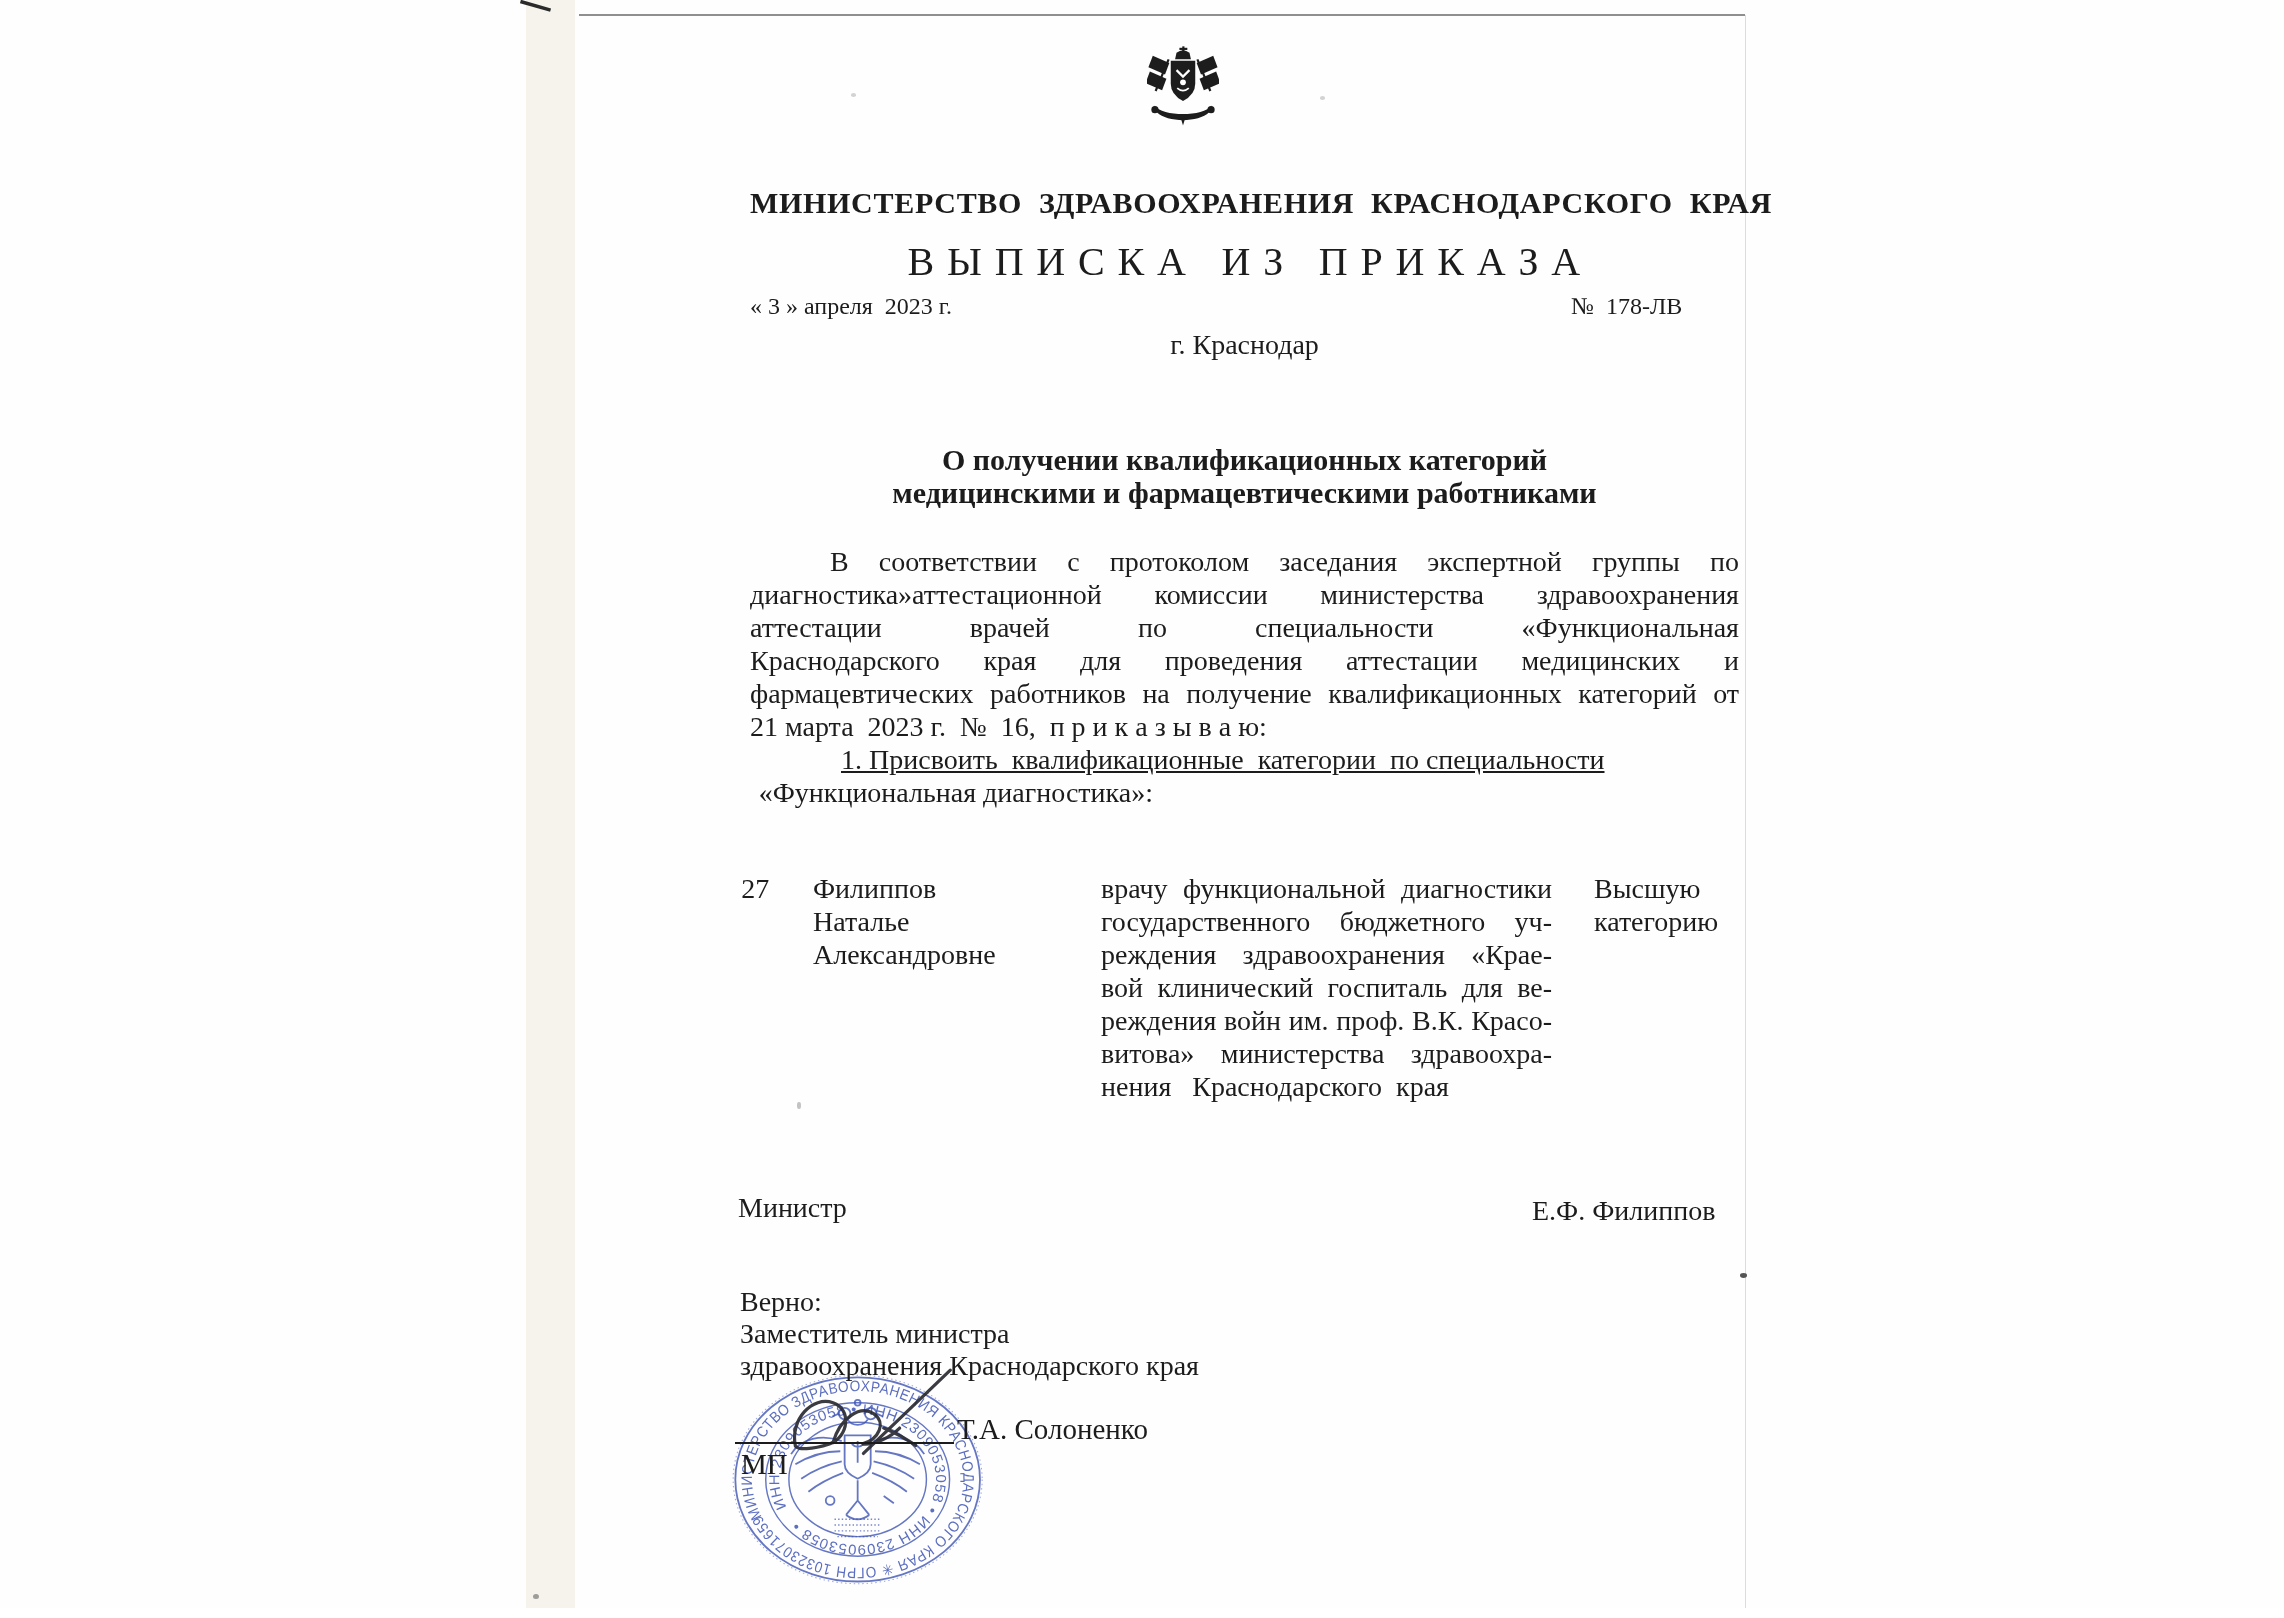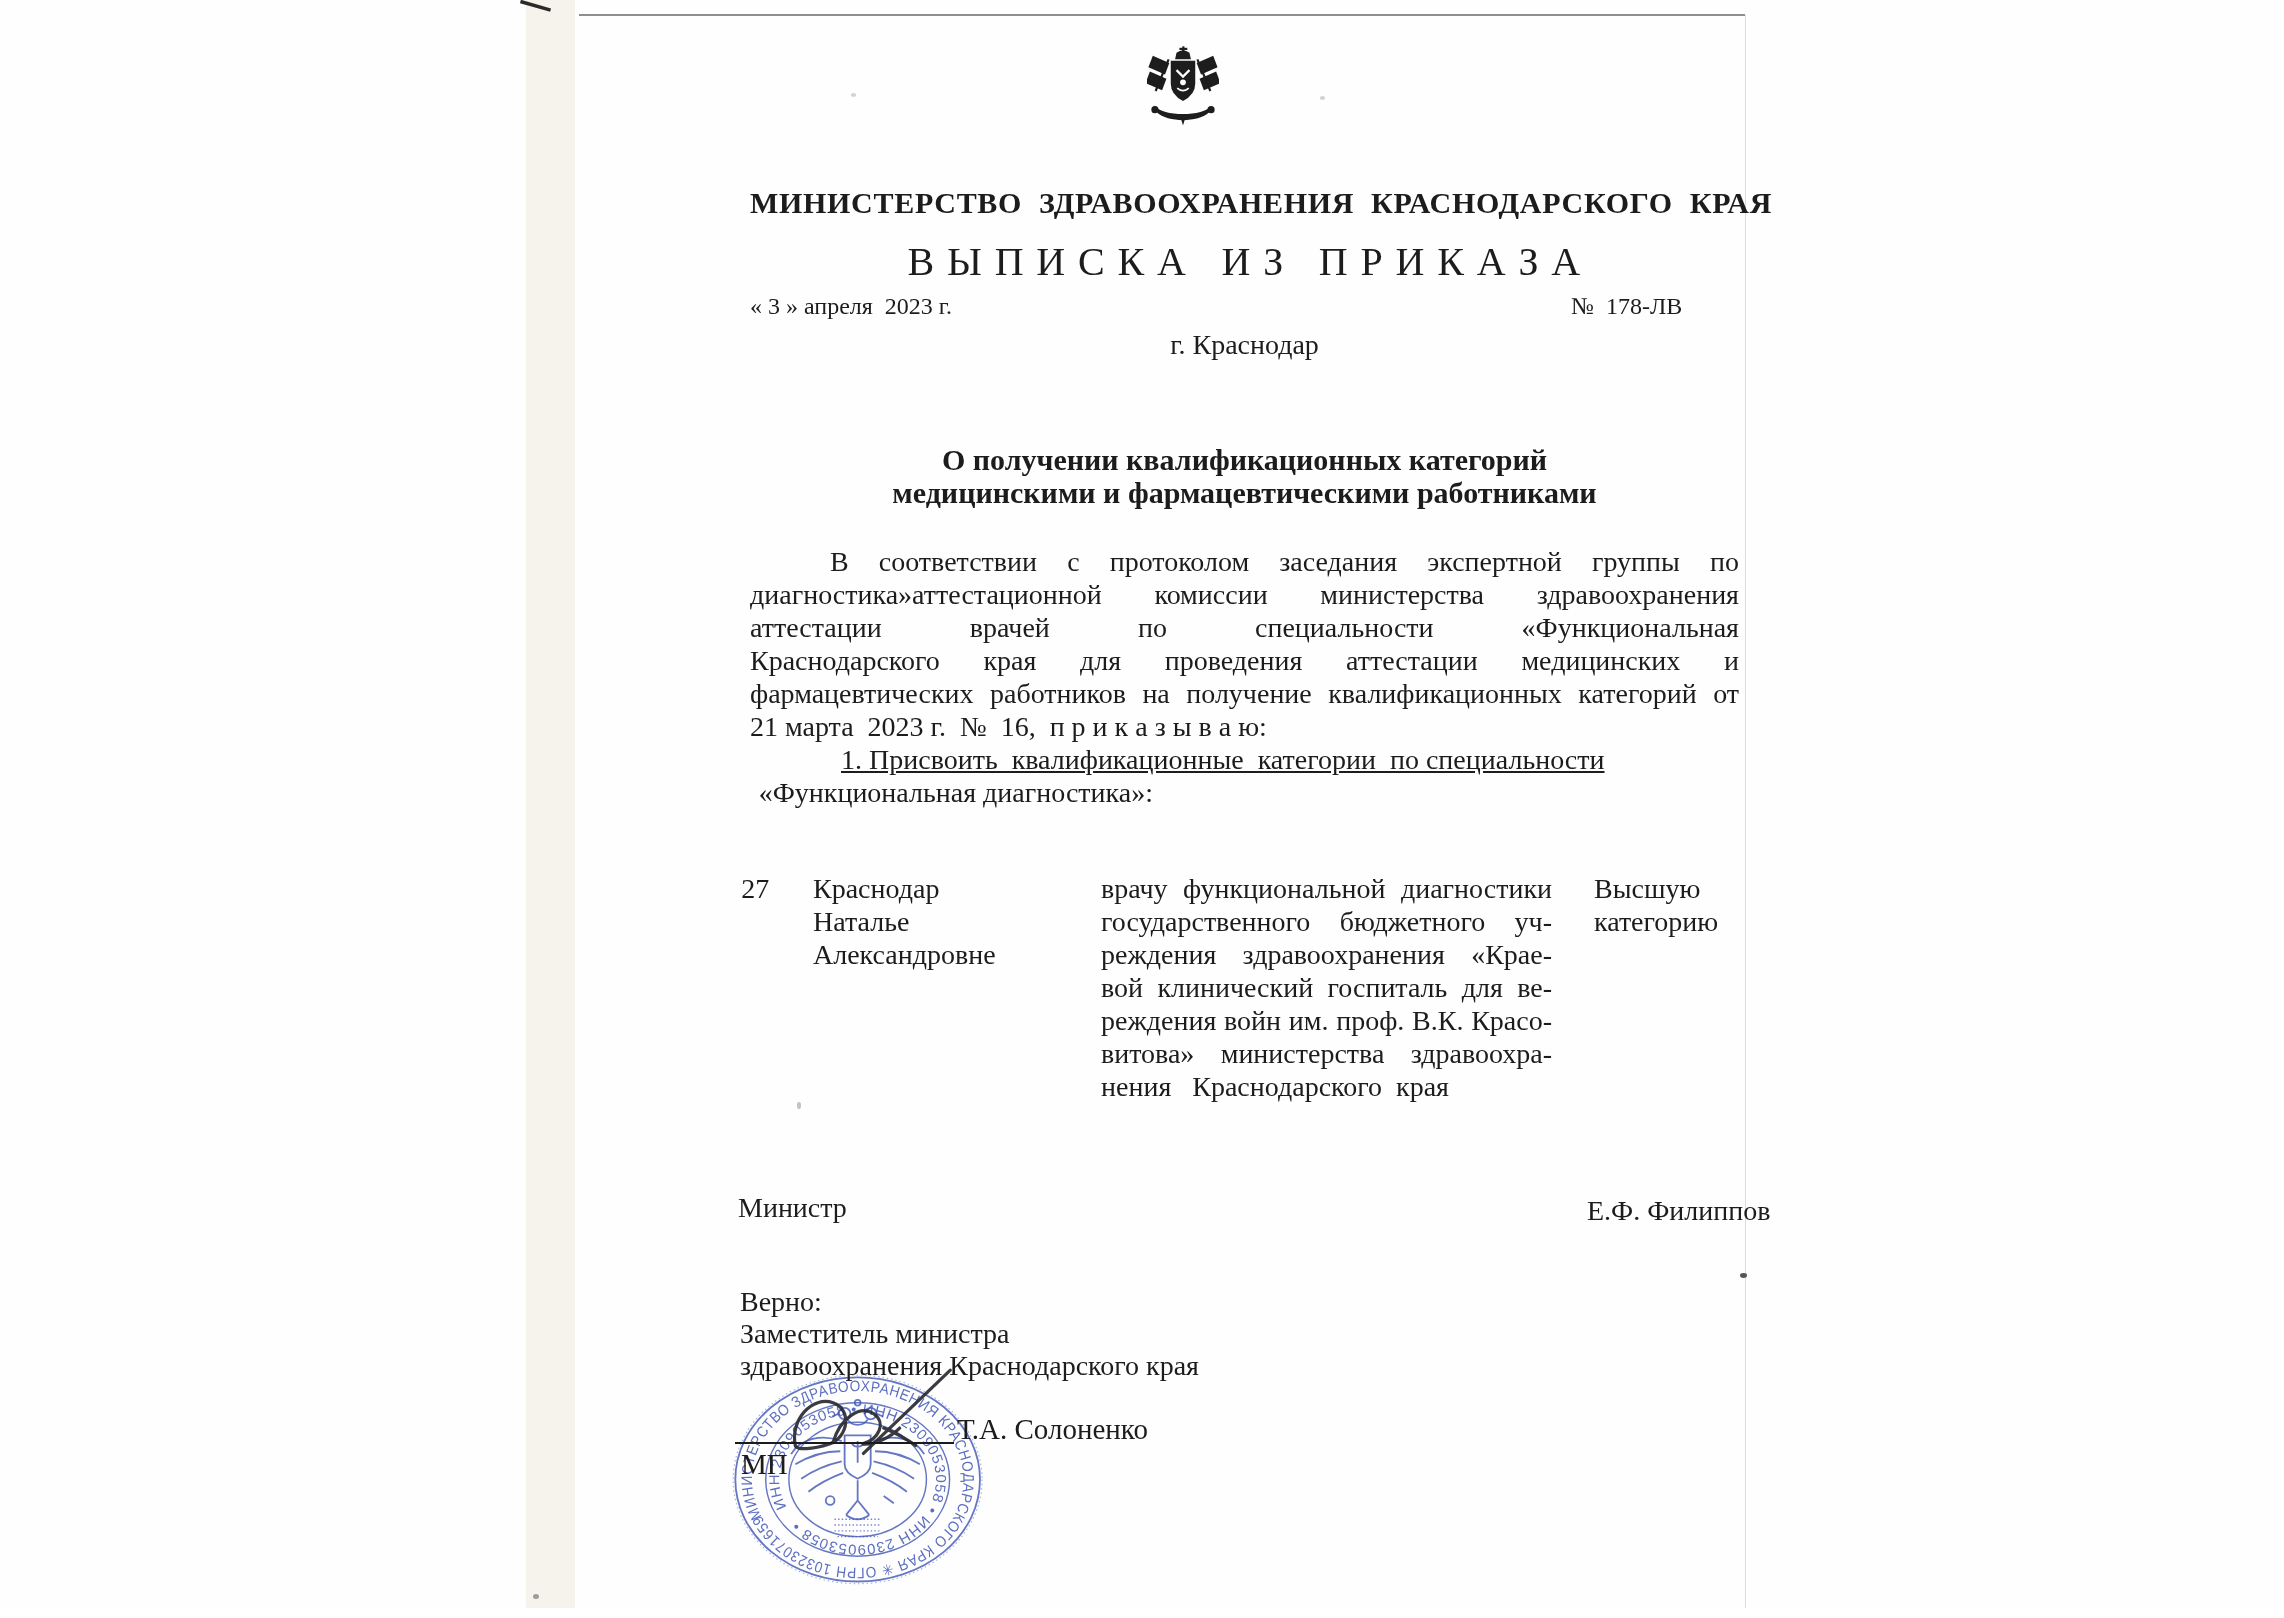--- a/index.html
+++ b/index.html
@@ -28,21 +28,21 @@
   .ind3{text-indent:8.7px;}
   .pre{white-space:pre;}
   
   .tbl{left:739px;top:872px;width:1000px;font-size:28px;line-height:33px;z-index:2;}
   .tnum{position:absolute;left:2.2px;top:0;}
   .tname{position:absolute;left:74px;top:0;width:239px;}
   .tdesc{position:absolute;left:362px;top:0;width:451px;}
   .tcat{position:absolute;left:855px;top:0;width:134px;}
   
   .minister{left:738px;top:1192px;font-size:28px;z-index:2;}
-  .minname{left:1587px;top:1195px;font-size:28px;z-index:2;white-space:pre;text-align:center;}
+  .minname{left:1532px;top:1195px;font-size:28px;z-index:2;white-space:pre;text-align:center;}
   .verno{left:740px;top:1286px;font-size:28px;line-height:32px;z-index:2;}
   .solonenko{left:957px;top:1413px;font-size:29px;z-index:2;white-space:pre;}
   .mp{left:741px;top:1448px;font-size:29px;z-index:2;}
   .mpline{left:735px;top:1442px;width:219px;height:2.2px;background:#1b1b1b;z-index:2;}
   .stampsvg{left:710px;top:1341px;z-index:1;}
   .emblemsvg{left:1147px;top:46px;z-index:1;}
   .stamp-text{font-family:"Liberation Sans","DejaVu Sans",sans-serif;}
 </style>
 </head>
 <body>
@@ -108,21 +108,21 @@
     <div class="j">Краснодарского края для проведения аттестации медицинских и</div>
     <div class="j">фармацевтических работников на получение квалификационных категорий от</div>
     <div class="pre">21 марта  2023 г.  №  16,  п р и к а з ы в а ю:</div>
     <div class="pre ind2">1. Присвоить  квалификационные  категории  по специальности</div>
     <div class="ind3">«Функциональная диагностика»:</div>
   </div>
 
   <div class="abs tbl">
     <div class="tnum">27</div>
     <div class="tname">
-      <div>Краснодар</div>
+      <div>Филиппов</div>
       <div>Наталье</div>
       <div>Александровне</div>
     </div>
     <div class="tdesc">
       <div class="j">врачу функциональной диагностики</div>
       <div class="j">государственного бюджетного уч-</div>
       <div class="j">реждения здравоохранения «Крае-</div>
       <div class="j">вой клинический госпиталь для ве-</div>
       <div class="j">реждения войн им. проф. В.К. Красо-</div>
       <div class="j">витова» министерства здравоохра-</div>

